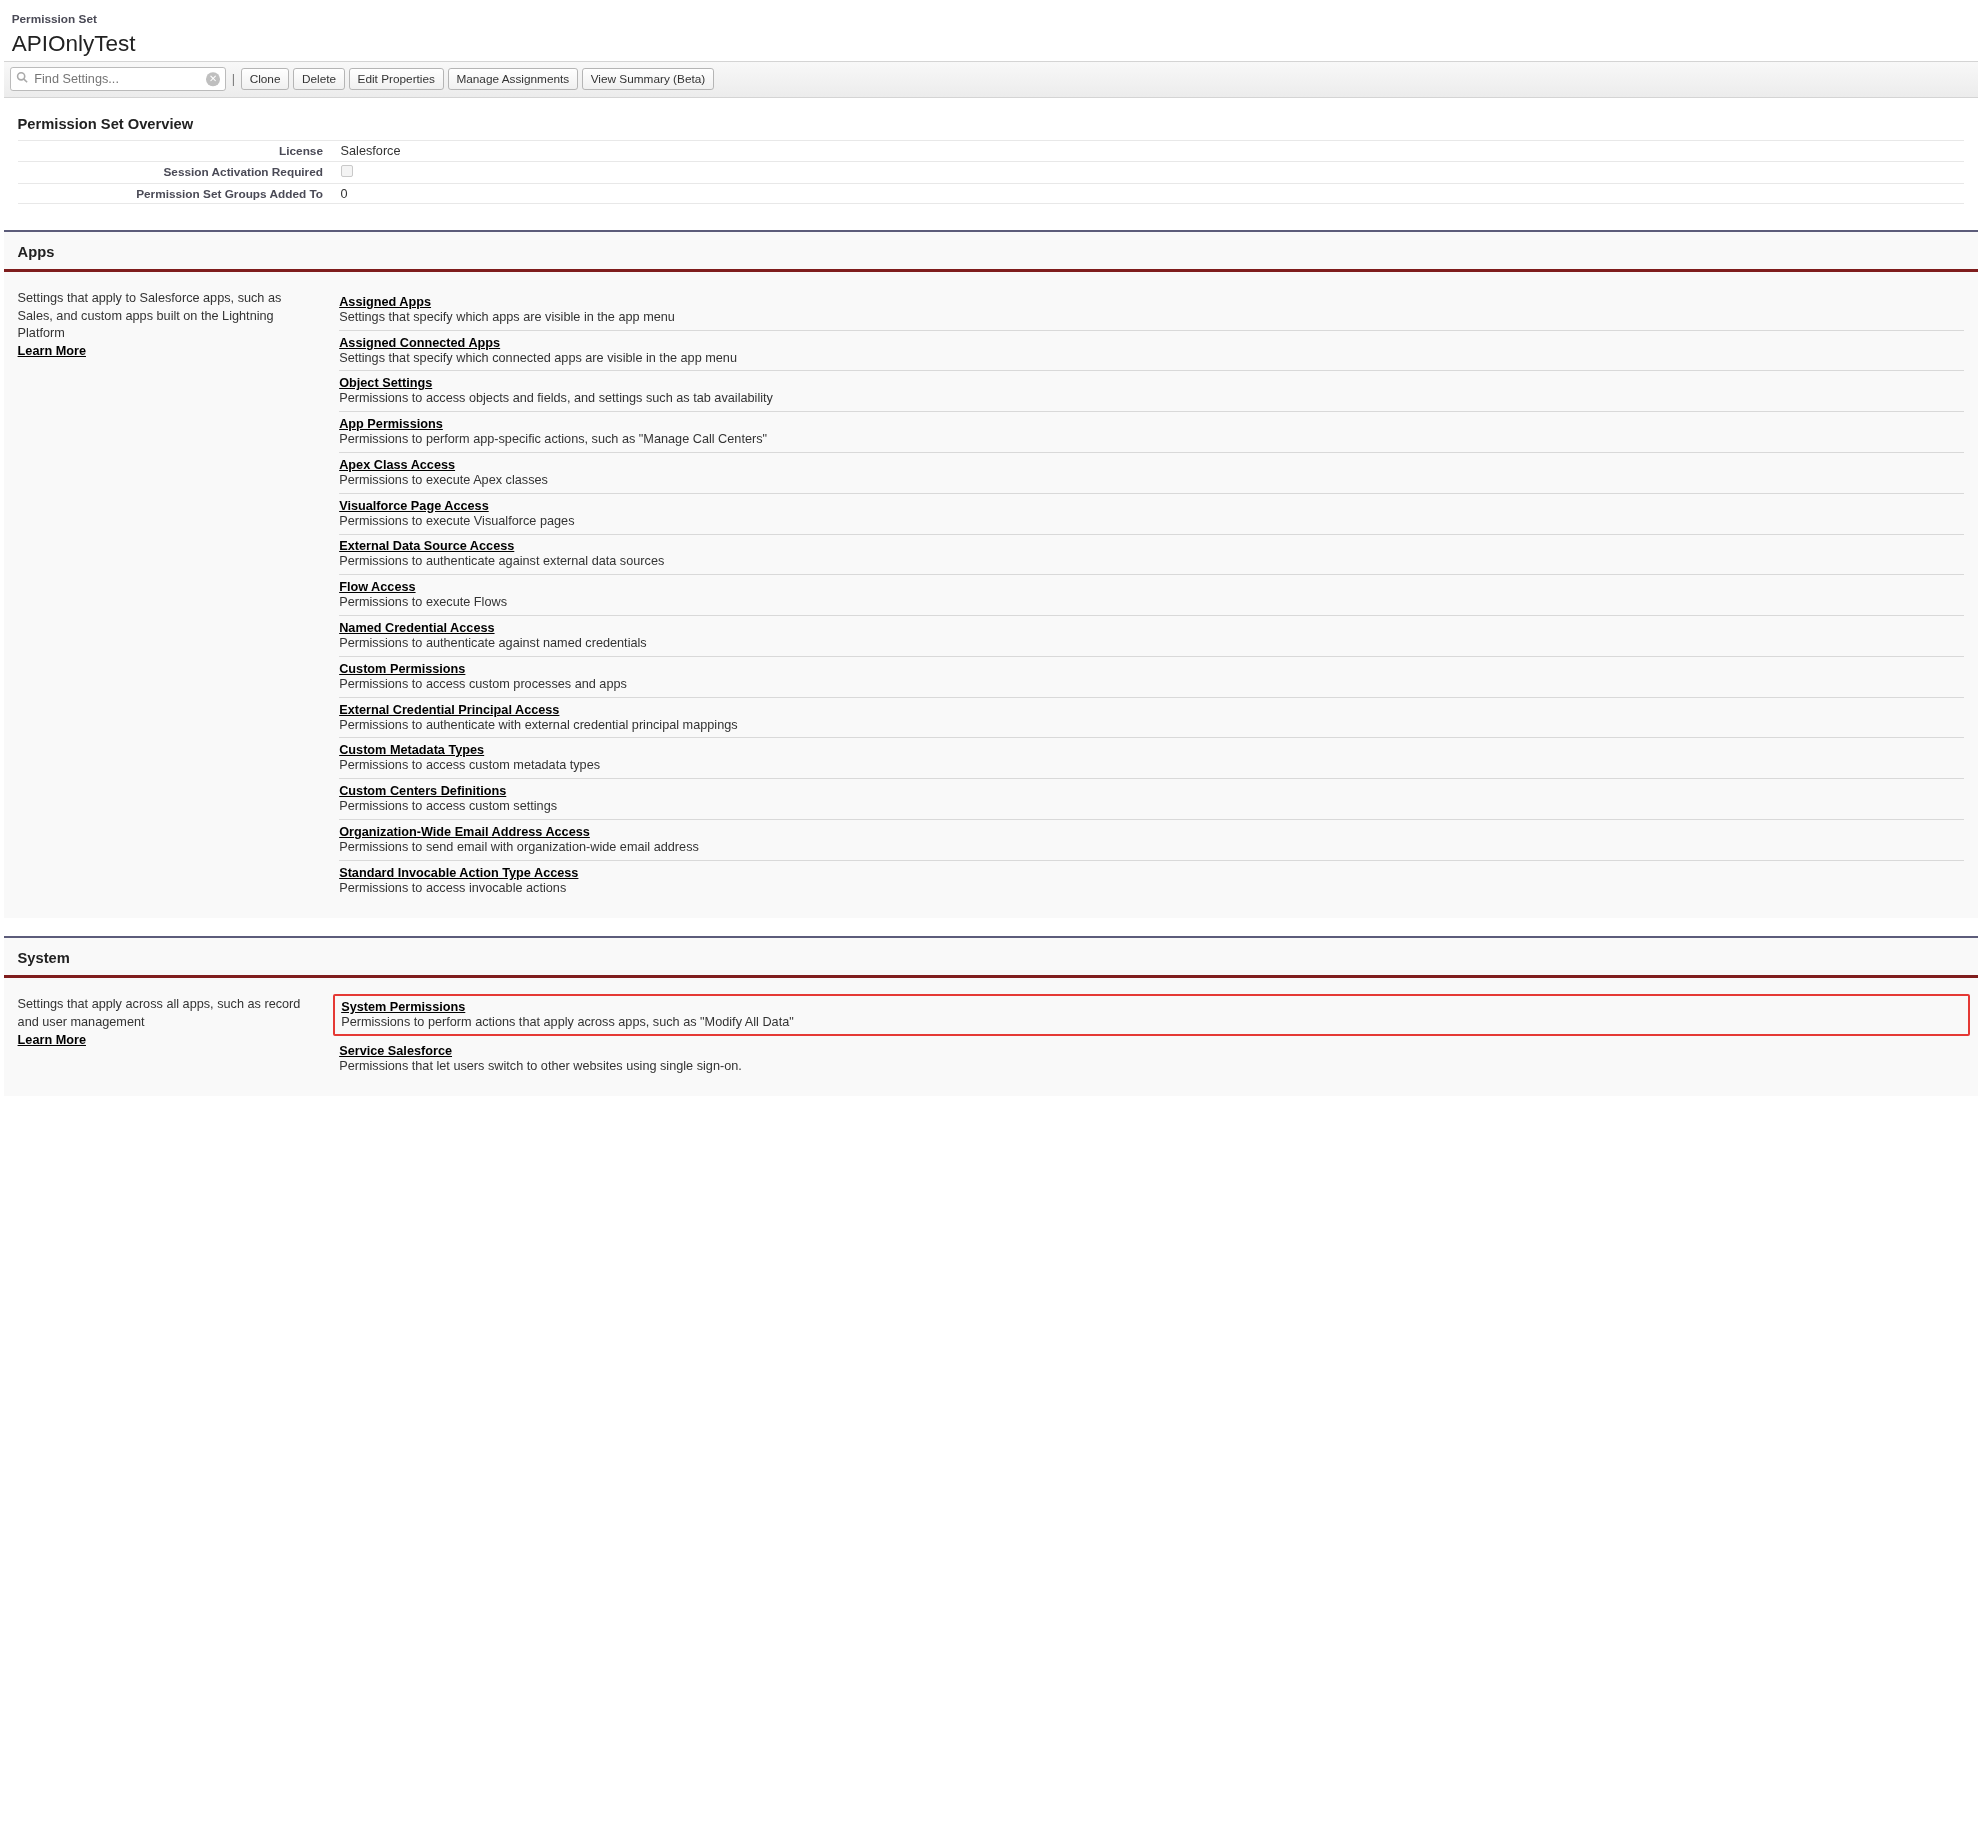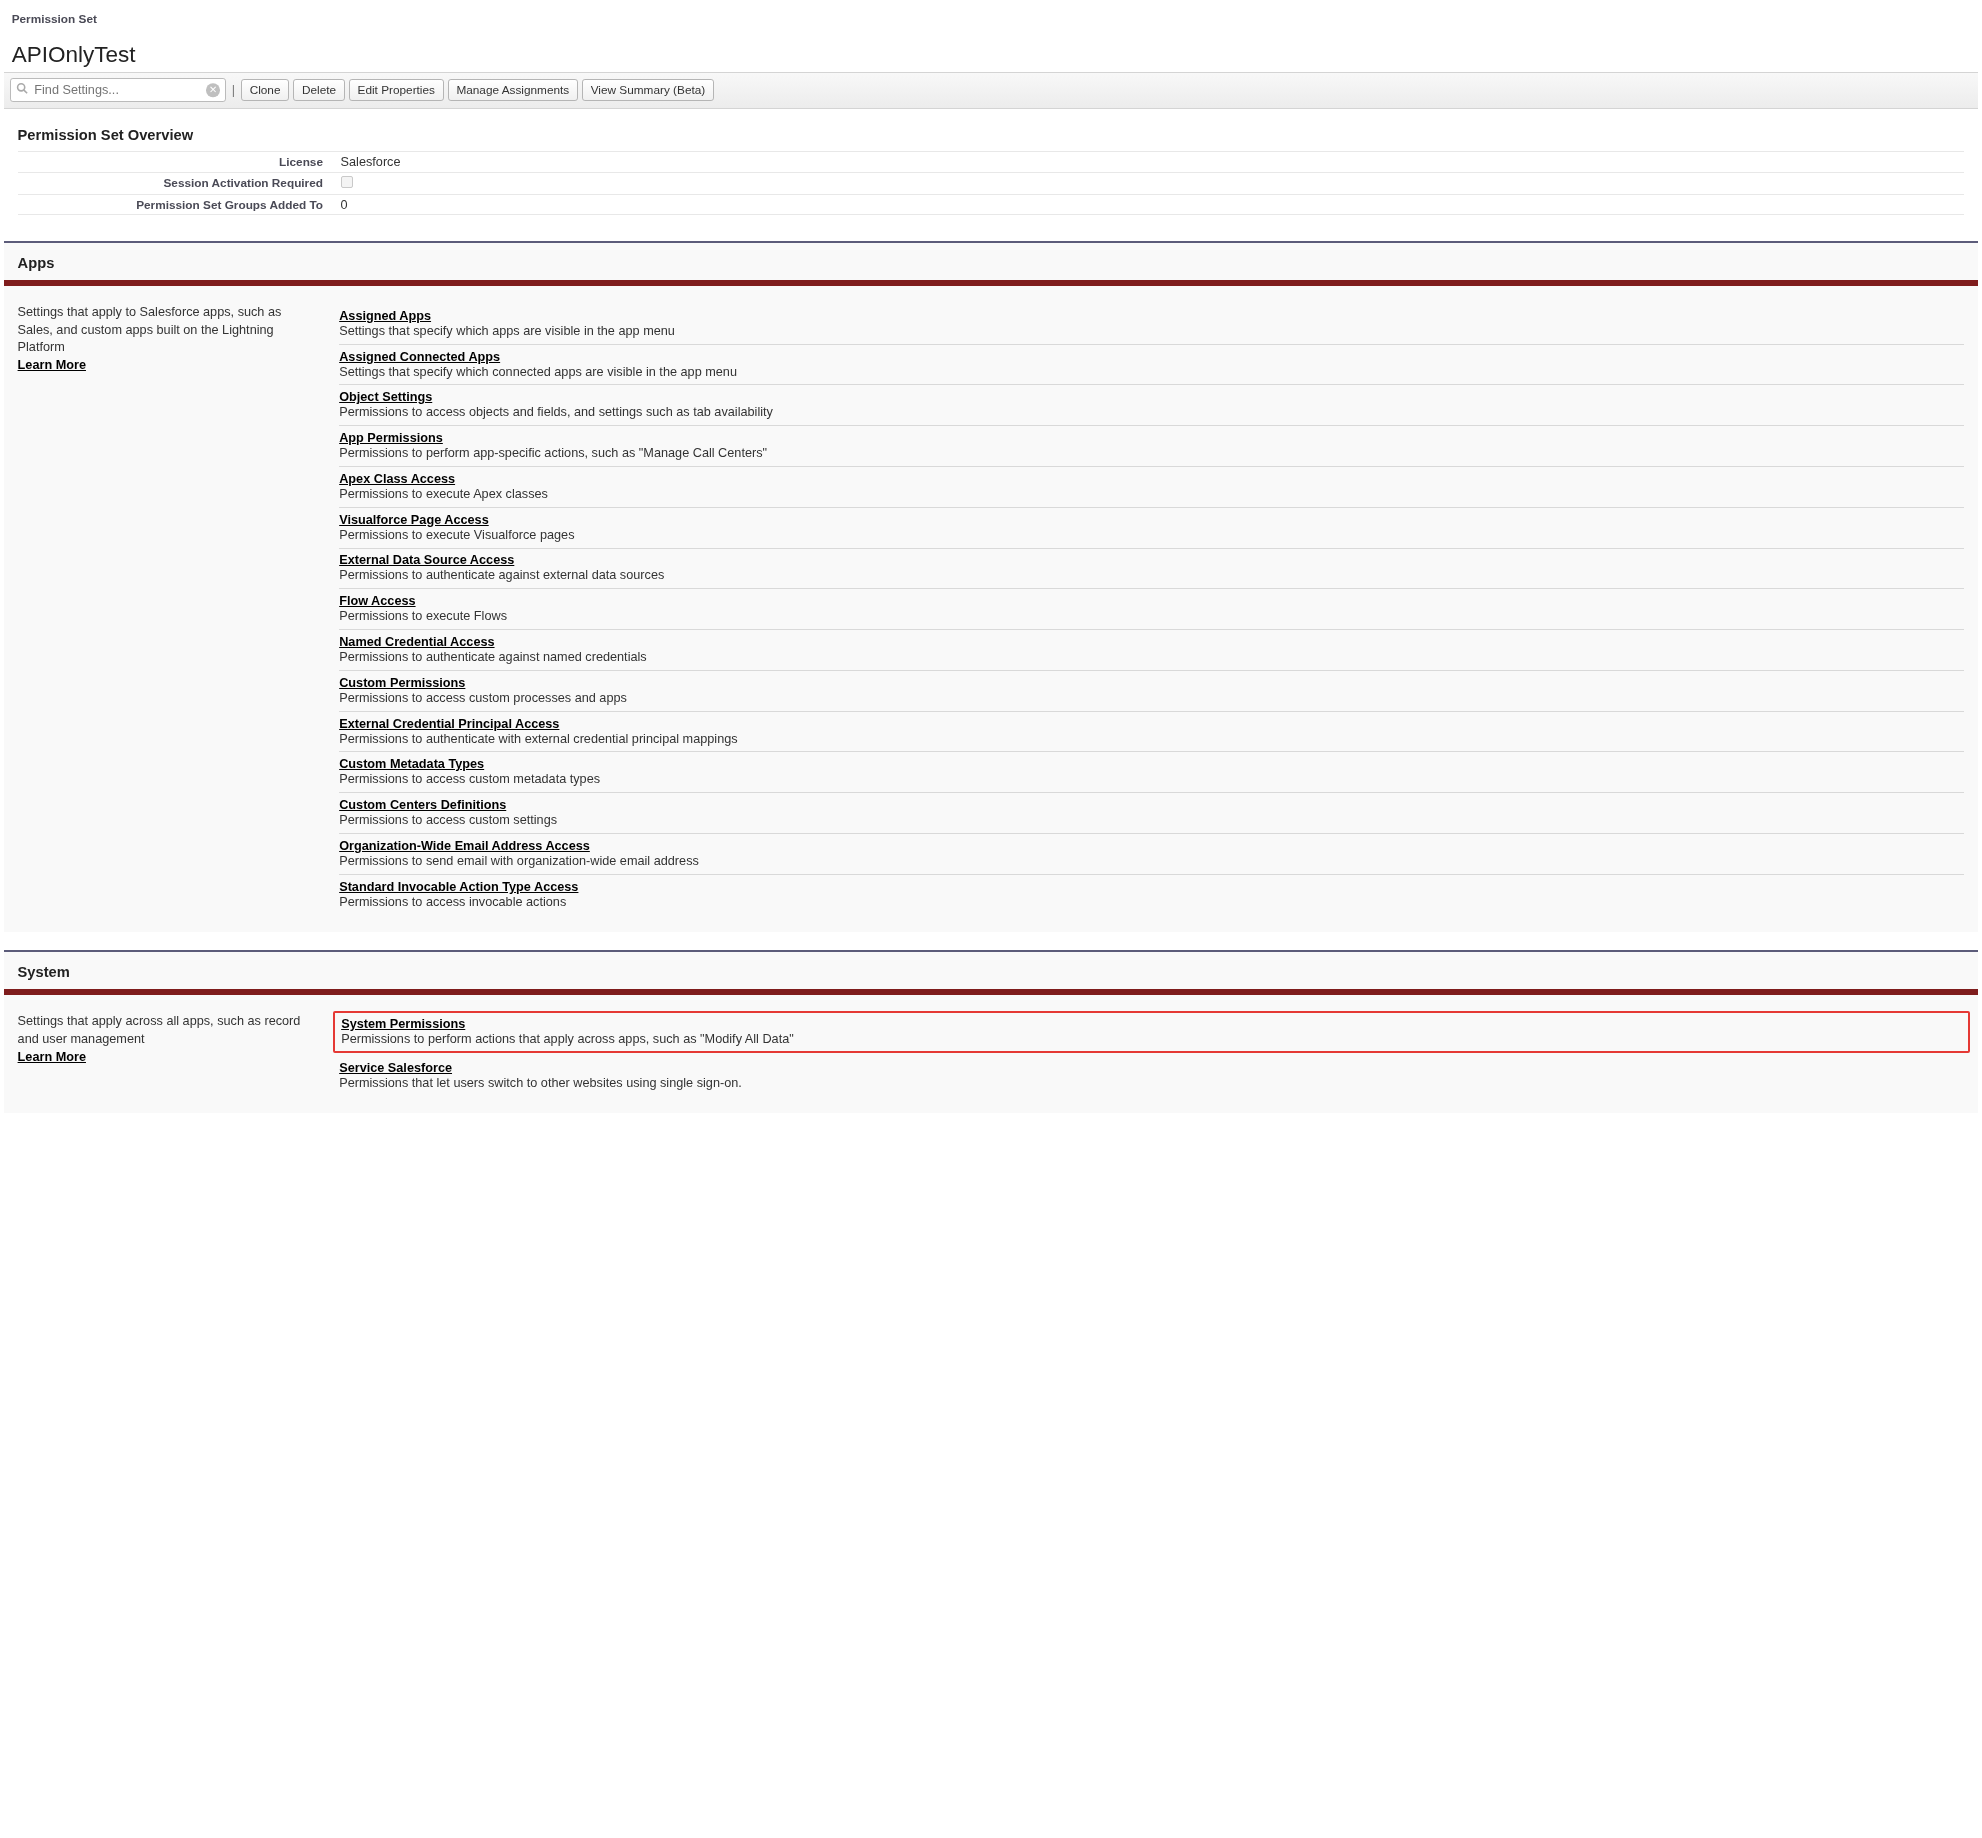--- a/index.html
+++ b/index.html
@@ -15,21 +15,21 @@
       padding: 3.9px 7.8px 0;
     }
     .record-type {
       font-size: 11.8px;
       color: #4a4a56;
       font-weight: bold;
     }
     .record-title {
       font-size: 22.5px;
       color: #222;
-      margin-top: 16px;
+      margin-top: 5px;
       padding-bottom: 3.9px;
     }
     
     .toolbar {
       display: flex;
       align-items: center;
       gap: 3.9px;
       padding: 5.9px 5.9px;
       border-top: 1px solid #d4d4d4;
       border-bottom: 1px solid #d4d4d4;
@@ -127,21 +127,21 @@
       margin-top: 17.6px;
       border-top: 2.9px solid #5c5c7a;
       background: #f9f9f9;
       padding-bottom: 17.6px;
     }
     .panel-header {
       padding: 11.8px 13.7px 9.8px;
       font-size: 14.7px;
       font-weight: bold;
       color: #222;
-      border-bottom: 6px solid #7f1d1d;
+      border-bottom: 3px solid #7f1d1d;
     }
     .panel-body {
       display: flex;
       padding: 17.6px 13.7px 0;
       gap: 19.6px;
     }
     .panel-desc {
       width: 302px;
       font-size: 12.7px;
       color: #333;

